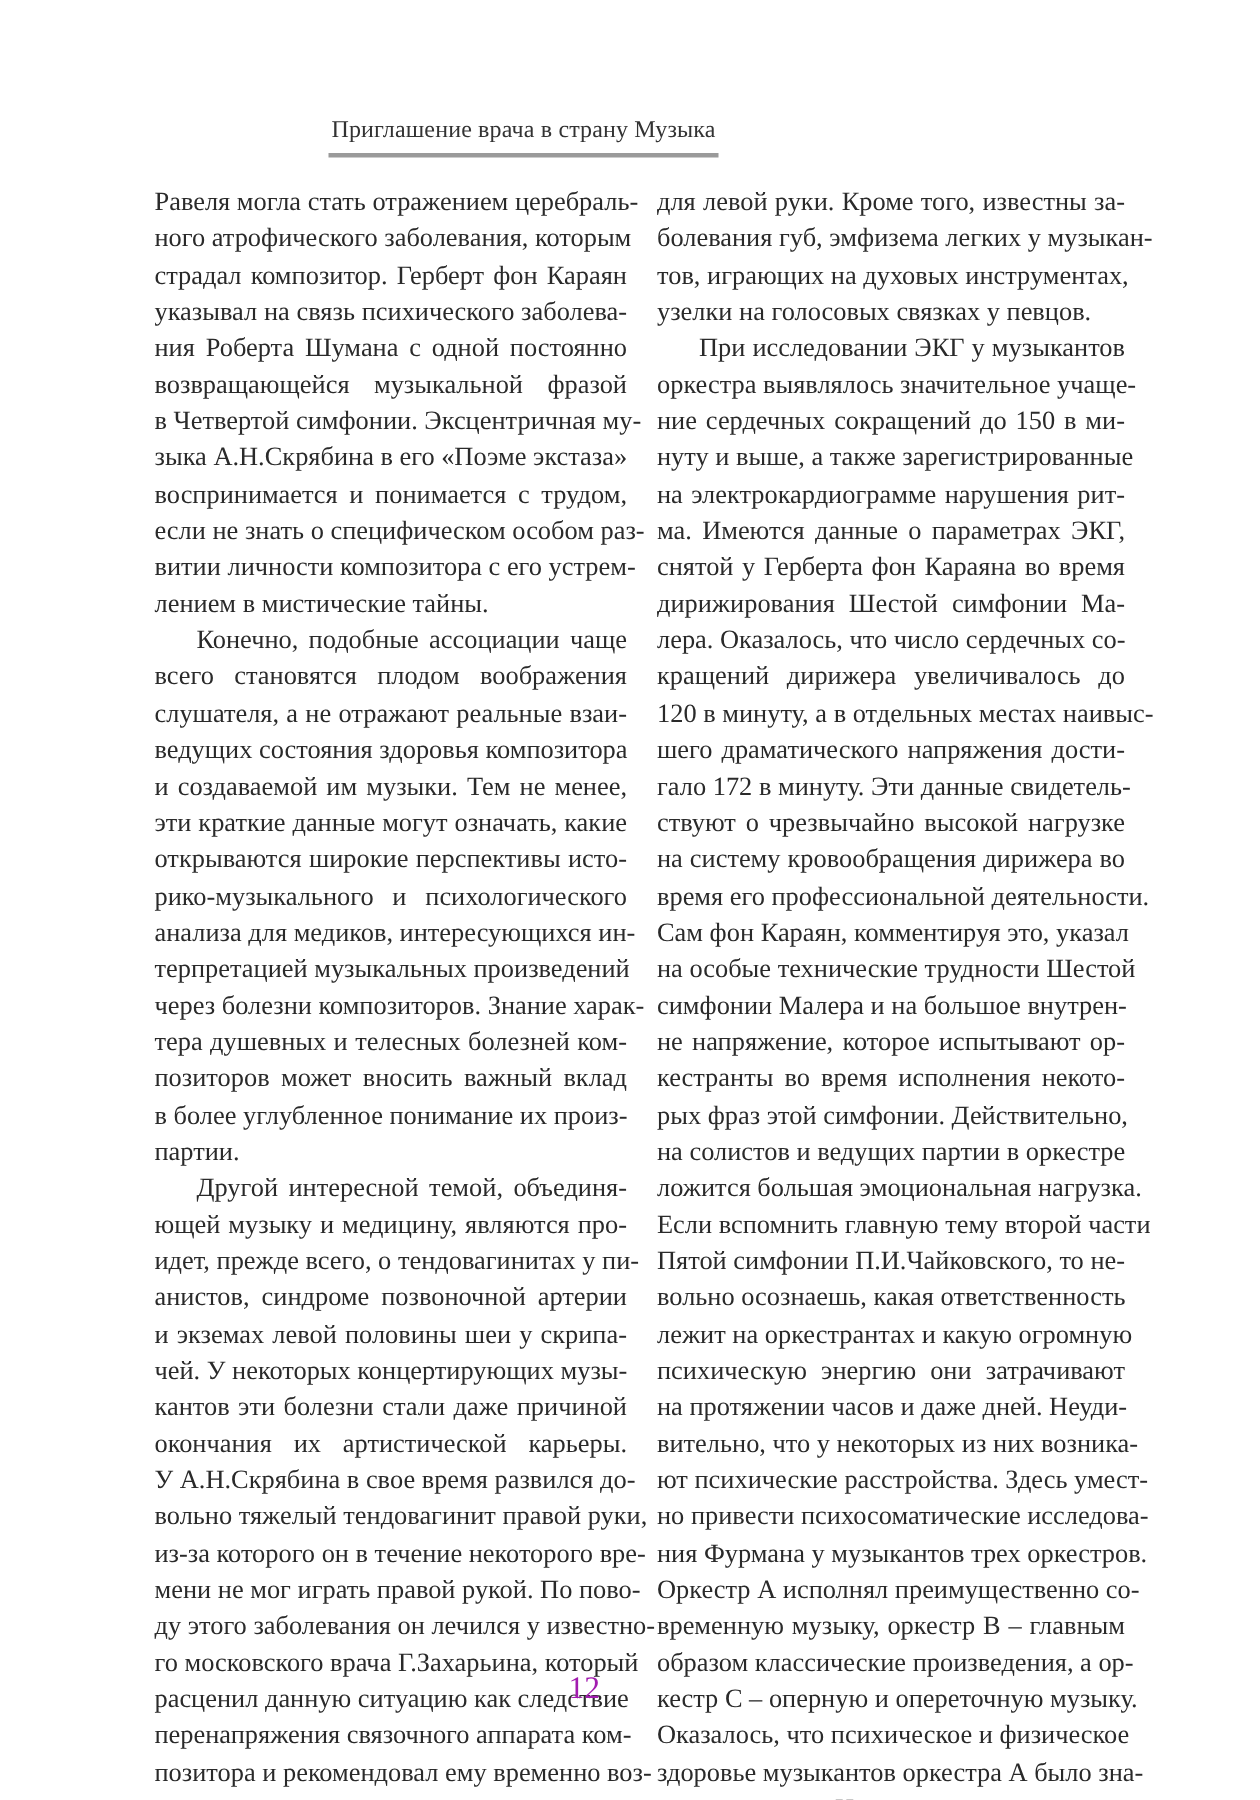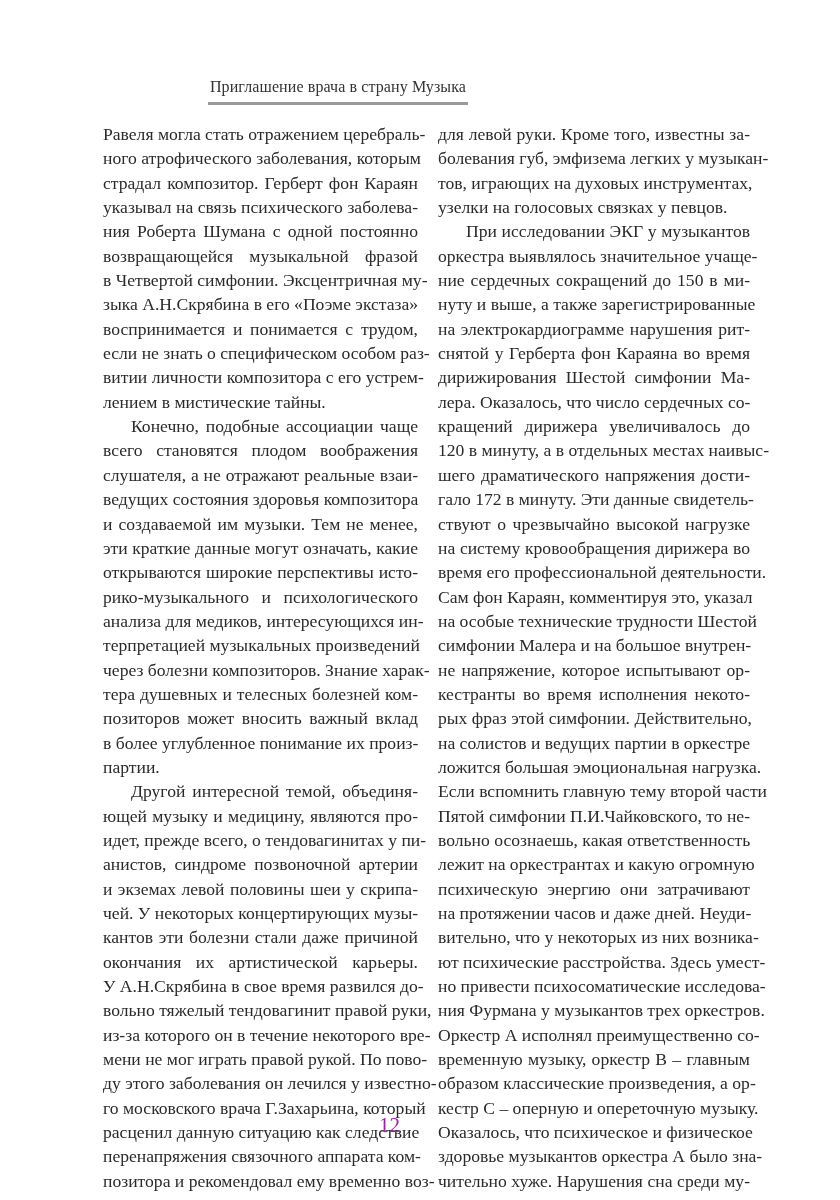--- a/index.html
+++ b/index.html
@@ -2,21 +2,21 @@
 <html><head>
   <meta charset="utf-8">
   <style>
     html, body { margin: 0; padding: 0; background: #ffffff; }
     body {
       width: 840px; height: 1200px; position: relative; overflow: hidden;
       font-family: "Liberation Serif", "DejaVu Serif", serif;
       color: #2a2a2a;
     }
     .running-head {
-      position: absolute; left: 0; width: 676px; top: 78px;
+      position: absolute; left: 11px; width: 676px; top: 78px;
       text-align: center;
     }
     .running-head .title {
       display: inline-block;
       font-size: 16px; letter-spacing: 0.1px; color: #333;
       padding: 0 2px 6px 2px;
       border-bottom: 3px solid #9a9a9a;
     }
     .column {
       position: absolute; top: 122px;
@@ -92,20 +92,21 @@
 <div class="column col-right" id="col-right">
     <span class="line">для левой руки. Кроме того, известны за-</span>
     <span class="line">болевания губ, эмфизема легких у музыкан-</span>
     <span class="line">тов, играющих на духовых инструментах,</span>
     <span class="line last">узелки на голосовых связках у певцов.</span>
     <span class="line indent">При исследовании ЭКГ у музыкантов</span>
     <span class="line">оркестра выявлялось значительное учаще-</span>
     <span class="line">ние сердечных сокращений до 150 в ми-</span>
     <span class="line">нуту и выше, а также зарегистрированные</span>
     <span class="line">на электрокардиограмме нарушения рит-</span>
+    <span class="line">ма. Имеются данные о параметрах ЭКГ,</span>
     <span class="line">снятой у Герберта фон Караяна во время</span>
     <span class="line">дирижирования Шестой симфонии Ма-</span>
     <span class="line">лера. Оказалось, что число сердечных со-</span>
     <span class="line">кращений дирижера увеличивалось до</span>
     <span class="line">120 в минуту, а в отдельных местах наивыс-</span>
     <span class="line">шего драматического напряжения дости-</span>
     <span class="line">гало 172 в минуту. Эти данные свидетель-</span>
     <span class="line">ствуют о чрезвычайно высокой нагрузке</span>
     <span class="line">на систему кровообращения дирижера во</span>
     <span class="line">время его профессиональной деятельности.</span>

